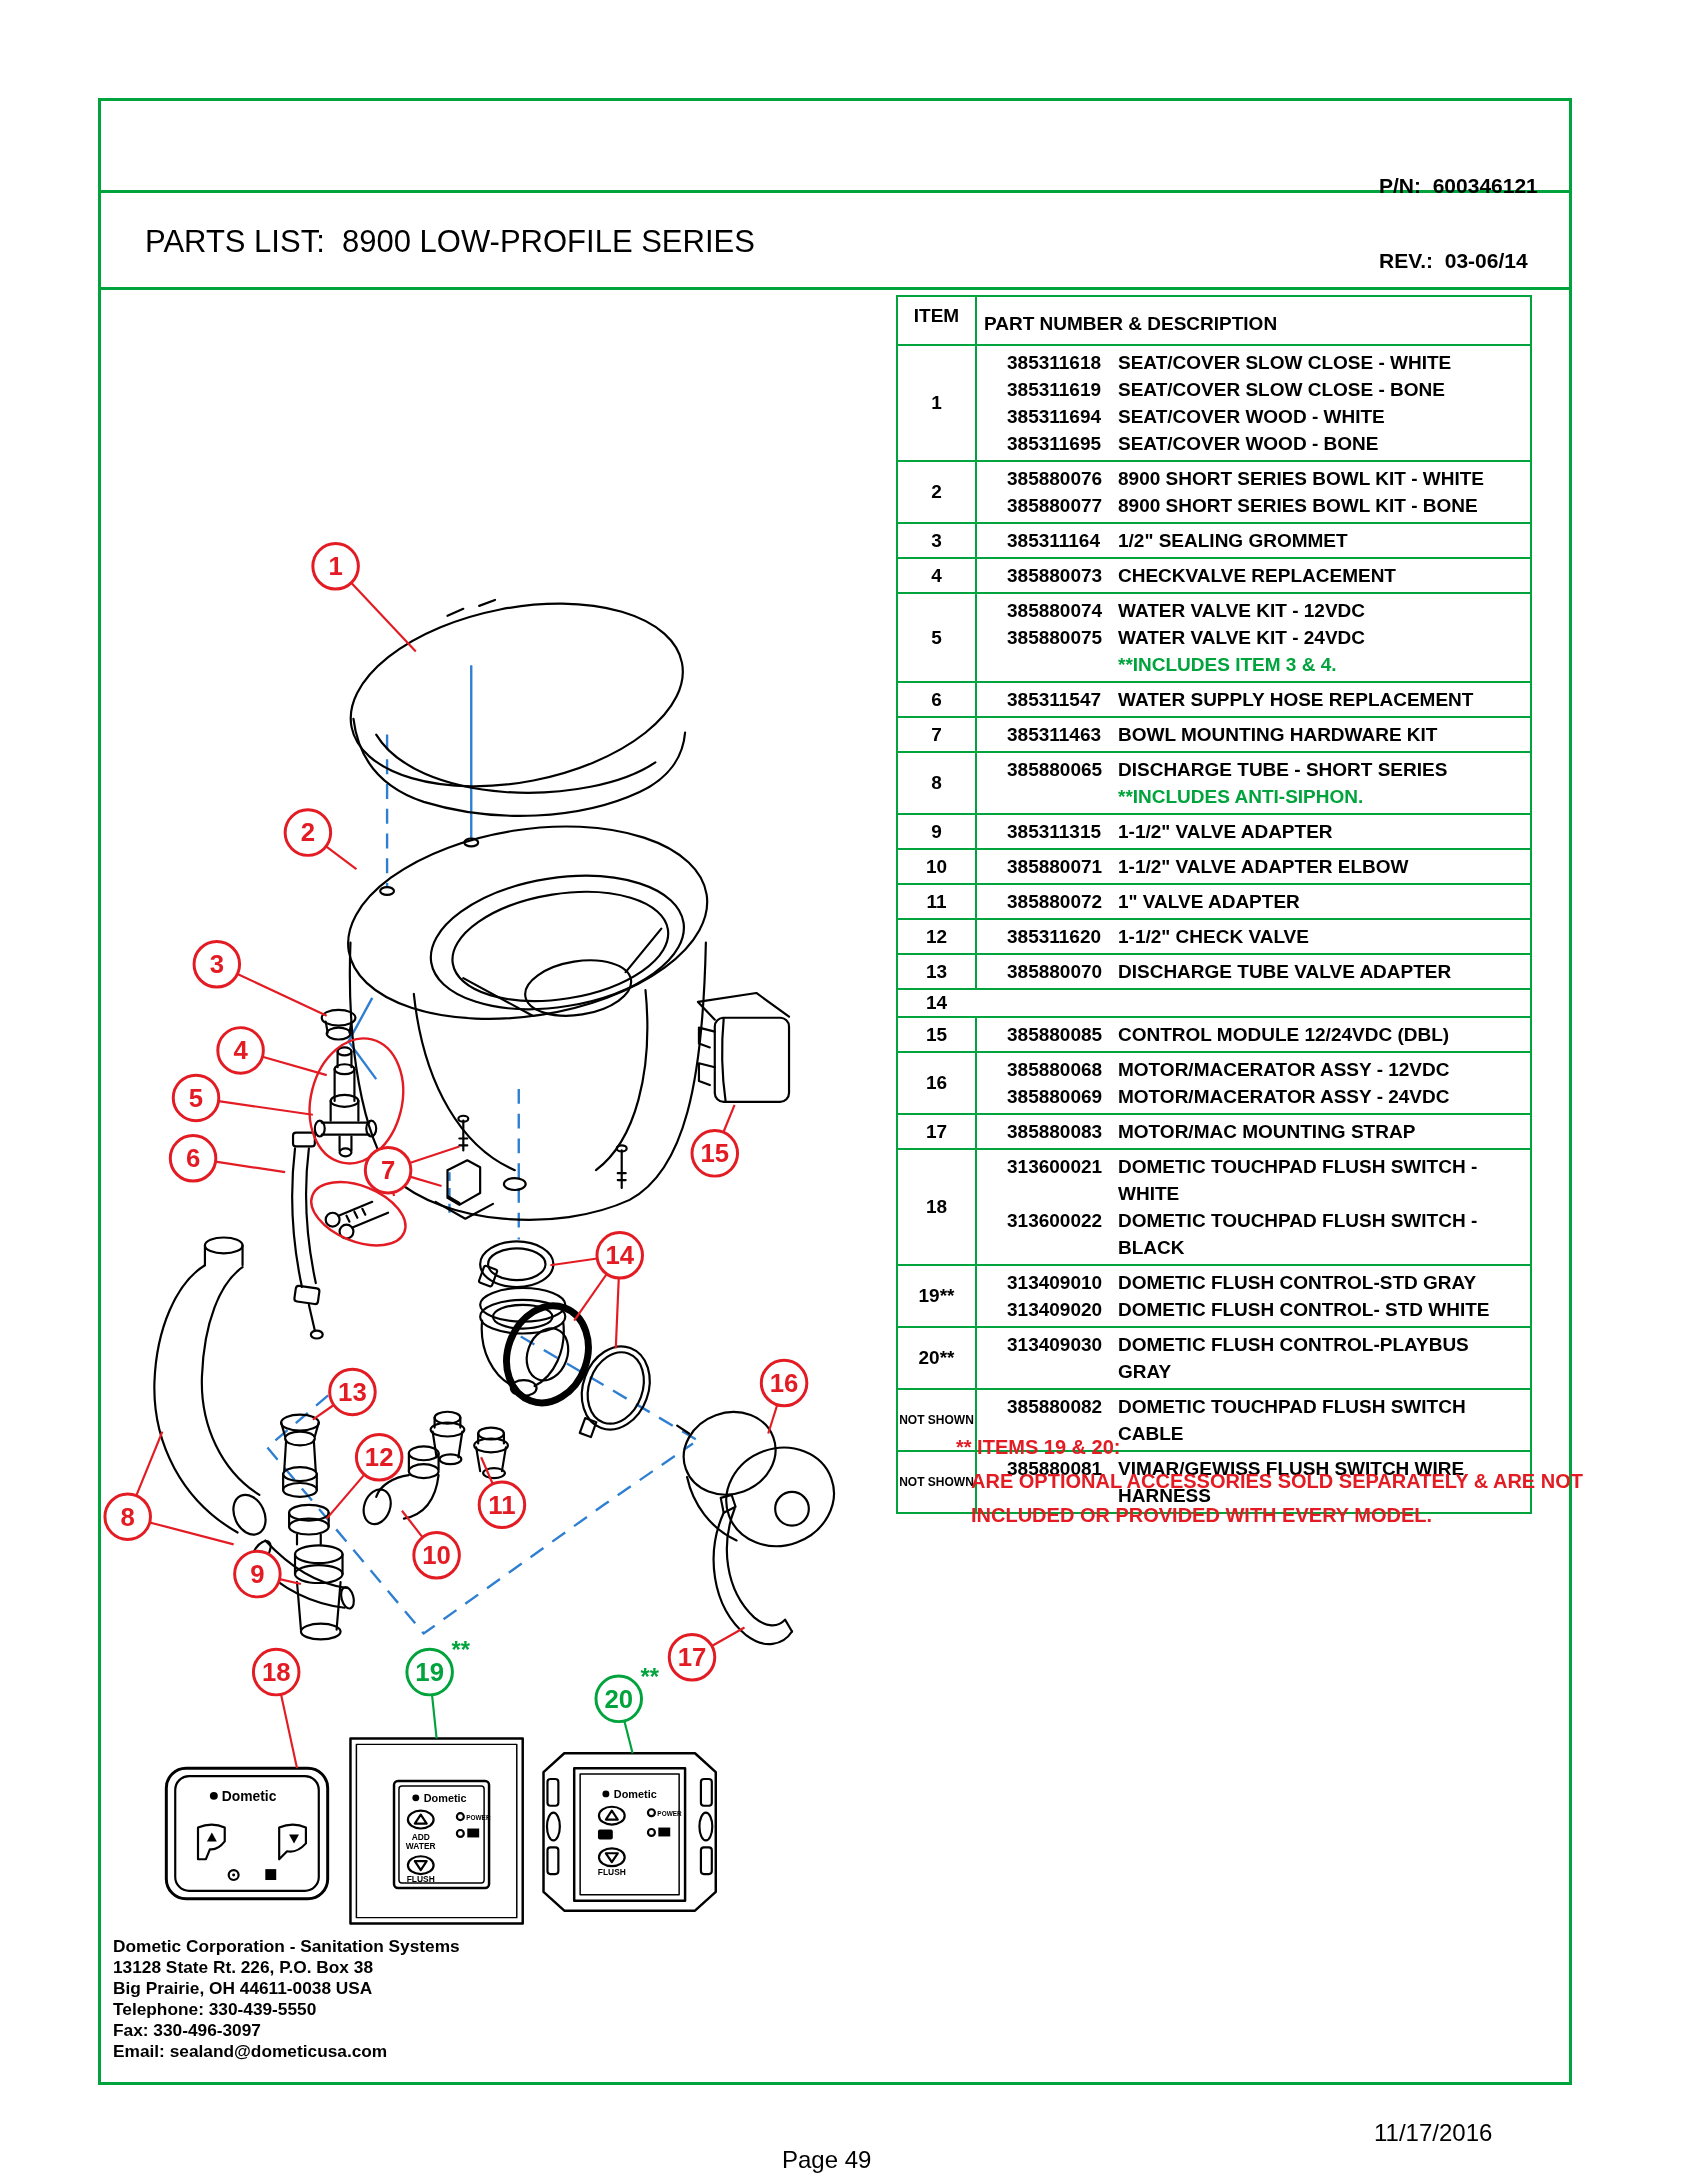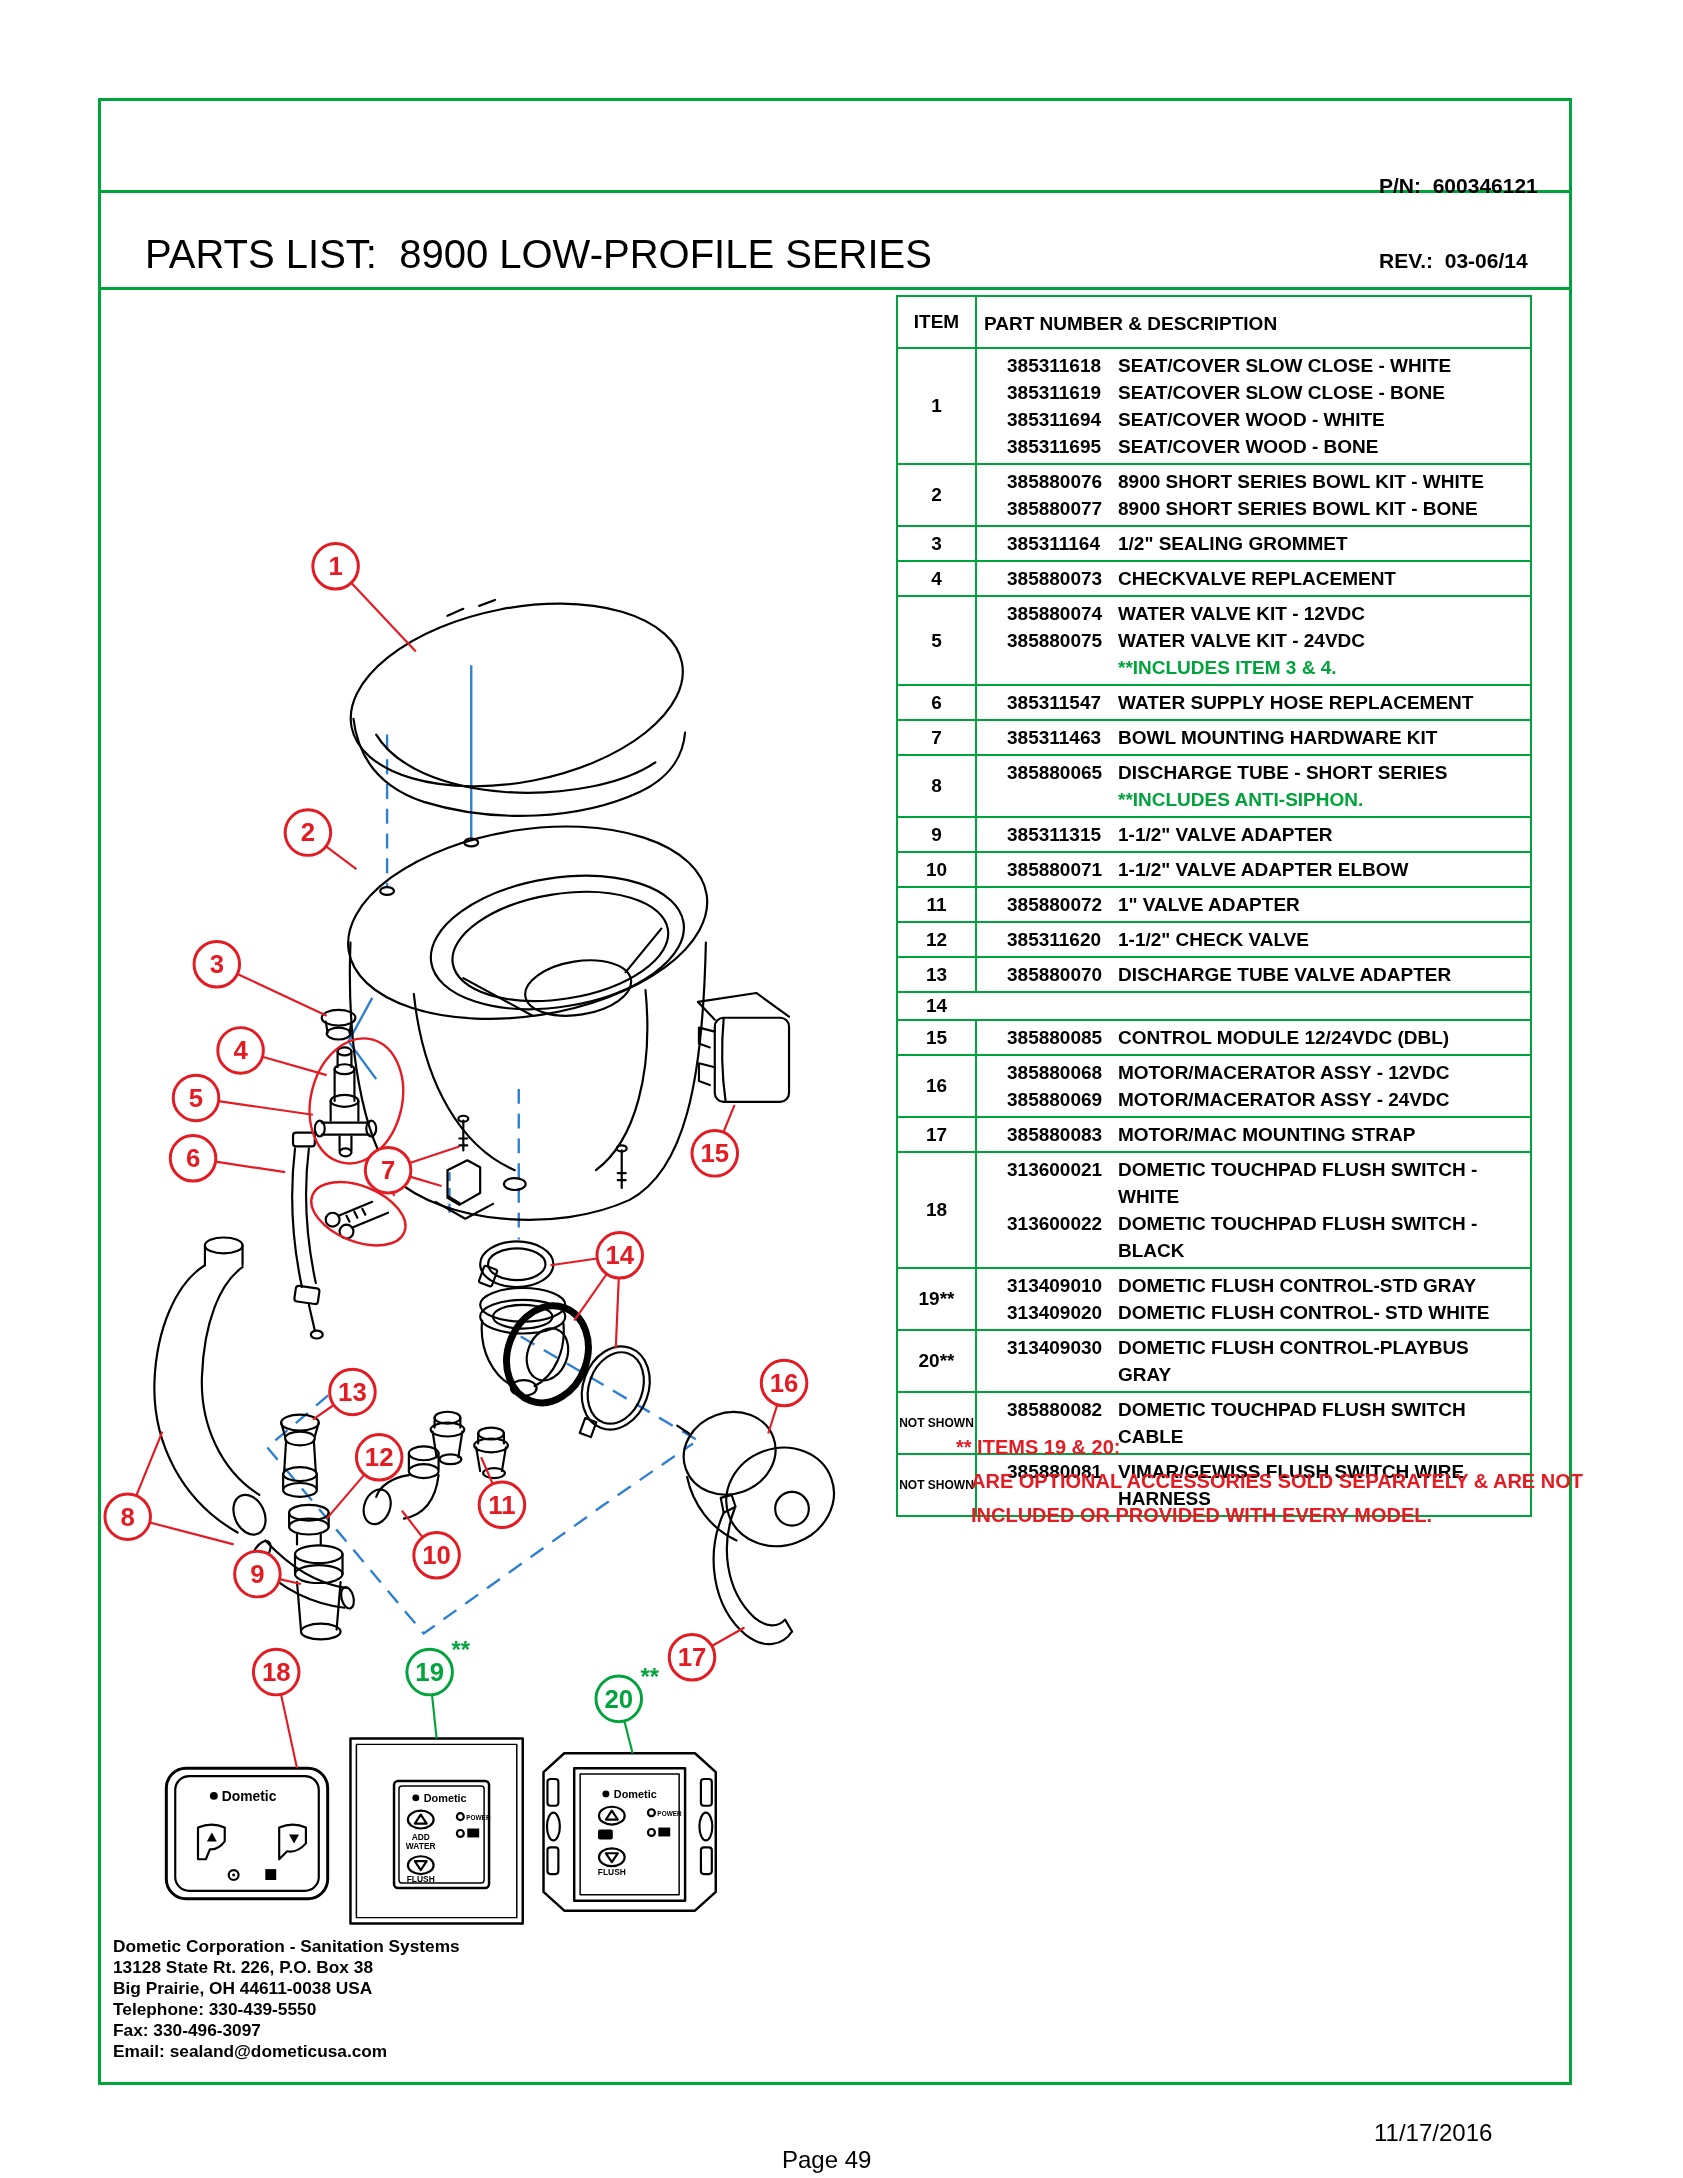--- a/index.html
+++ b/index.html
@@ -5,25 +5,25 @@
   :root{ --g:#00a33c; --r:#e31b23; --b:#2e7fd2; }
   html,body{margin:0;padding:0;}
   body{width:1683px;height:2178px;position:relative;background:#fff;
        font-family:"Liberation Sans", sans-serif; color:#000; overflow:hidden;}
   .abs{position:absolute;}
   
   .frame{left:98px;top:98px;width:1474px;height:1987px;border:3px solid var(--g);box-sizing:border-box;}
   .hline{left:98px;width:1474px;height:0;border-top:3px solid var(--g);}
   
   .pnblock{left:1379px;top:123px;font-weight:bold;font-size:21px;line-height:25px;white-space:pre;}
-  .title{left:145px;top:232px;font-size:40px;letter-spacing:0px;white-space:pre;}
+  .title{left:145px;top:224px;font-size:31px;letter-spacing:0px;white-space:pre;}
   
   .ptable{left:896px;top:295px;width:636px;border:2px solid var(--g);font-weight:bold;font-size:19px;box-sizing:border-box;}
   .thead{display:flex;border-bottom:2px solid var(--g);}
-  .th-item{width:77px;text-align:center;padding:14px 0;flex:none;}
+  .th-item{width:77px;text-align:center;padding:8px 0;flex:none;}
   .th-desc{flex:1;padding:16px 0 9px 7px;border-left:2px solid var(--g);}
   .trow{display:flex;border-bottom:2px solid var(--g);}
   .trow:last-child{border-bottom:none;}
   .titem{width:77px;flex:none;display:flex;align-items:center;justify-content:center;text-align:center;padding:2px 0;}
   .titem.small{font-size:12px;line-height:22px;}
   .tdesc{flex:1;border-left:2px solid var(--g);padding:3px 0;display:flex;flex-direction:column;justify-content:center;}
   .tall .tdesc{min-height:42px;}
   .pline{display:flex;line-height:27px;}
   .pnum{width:111px;padding-left:30px;flex:none;}
   .pdesc{flex:1;padding-right:15px;}

